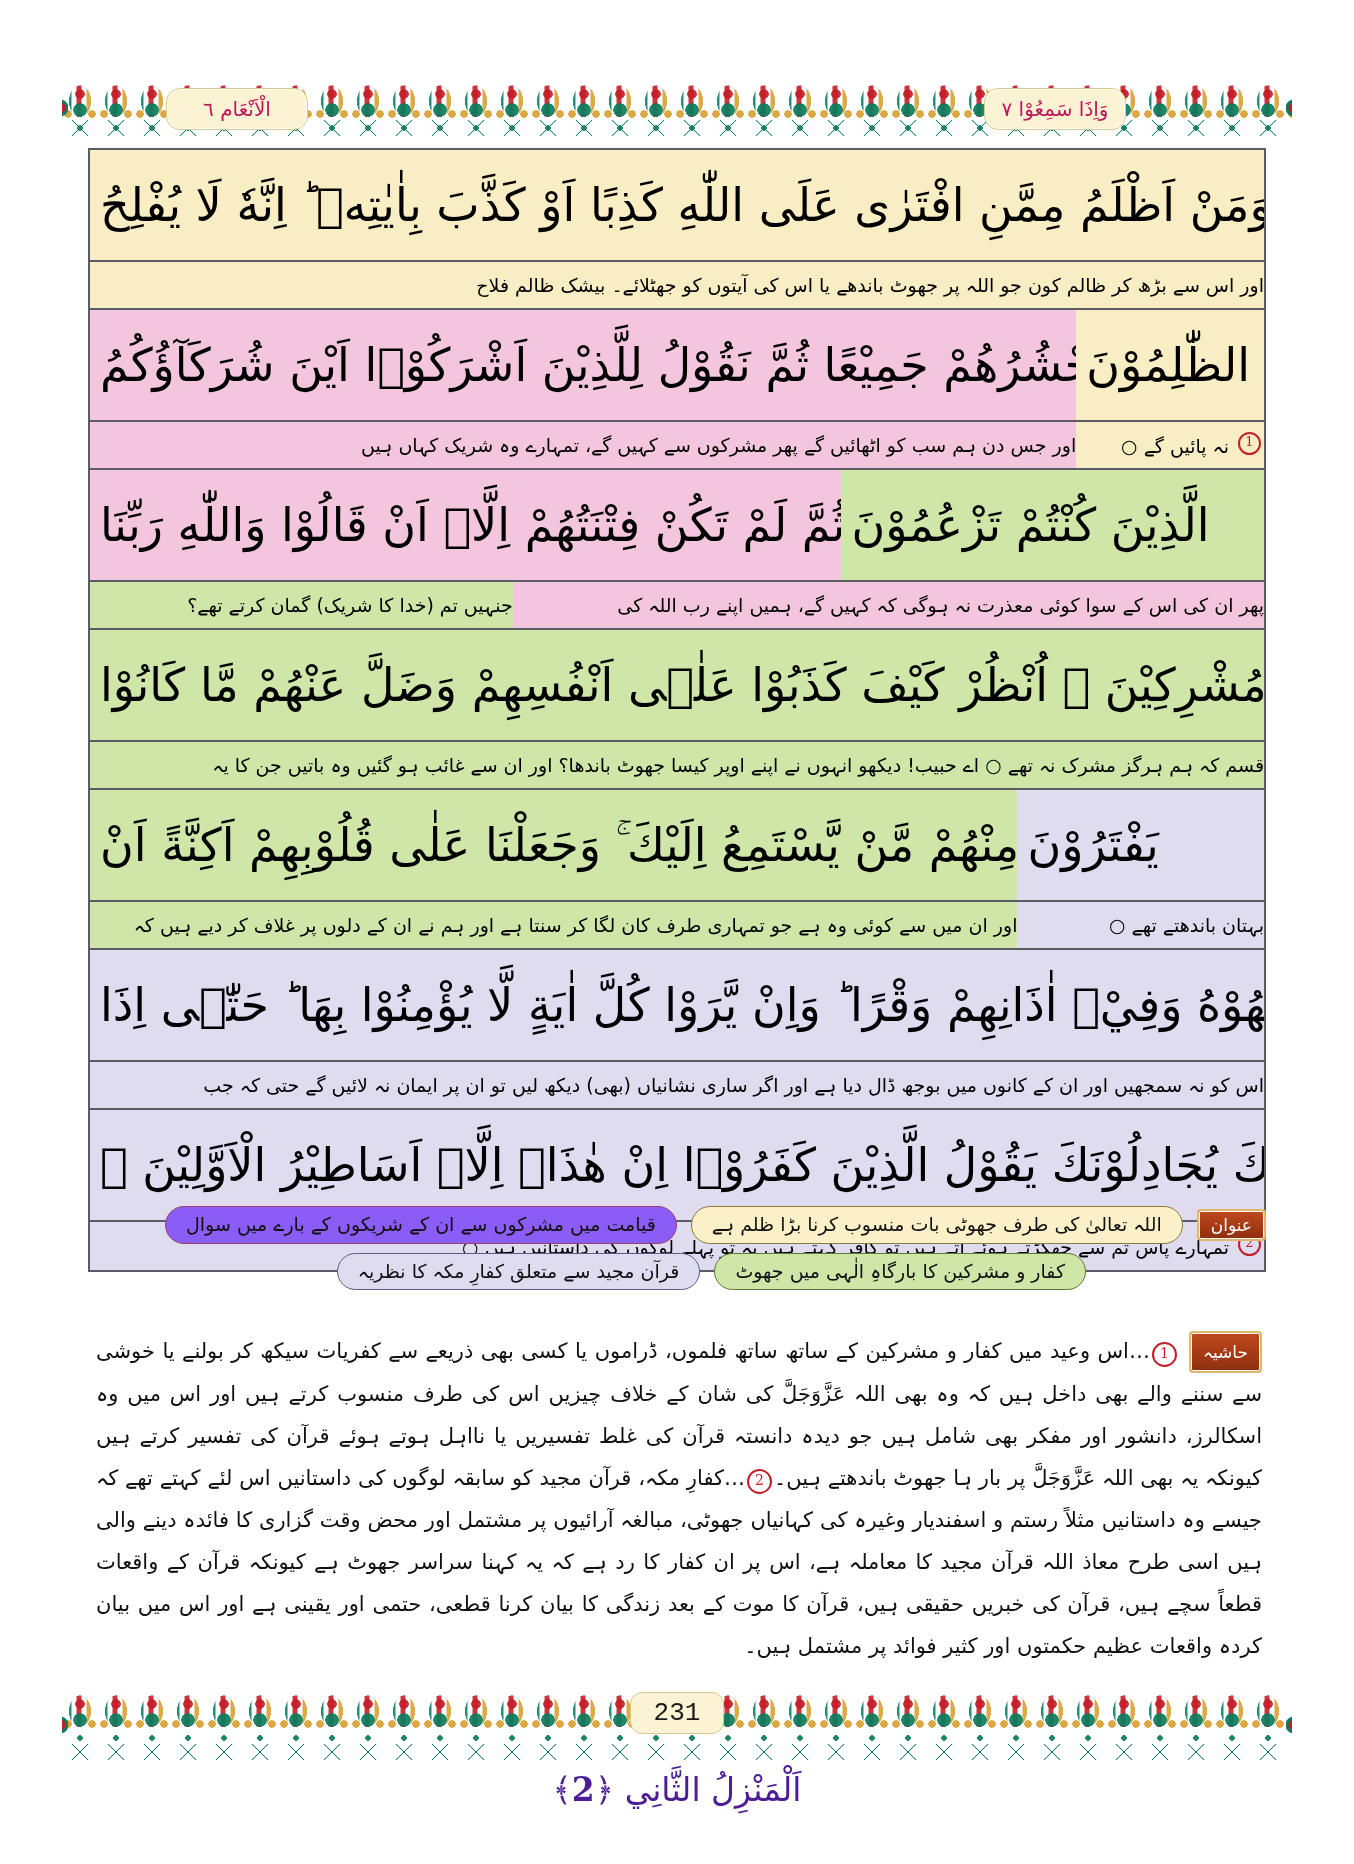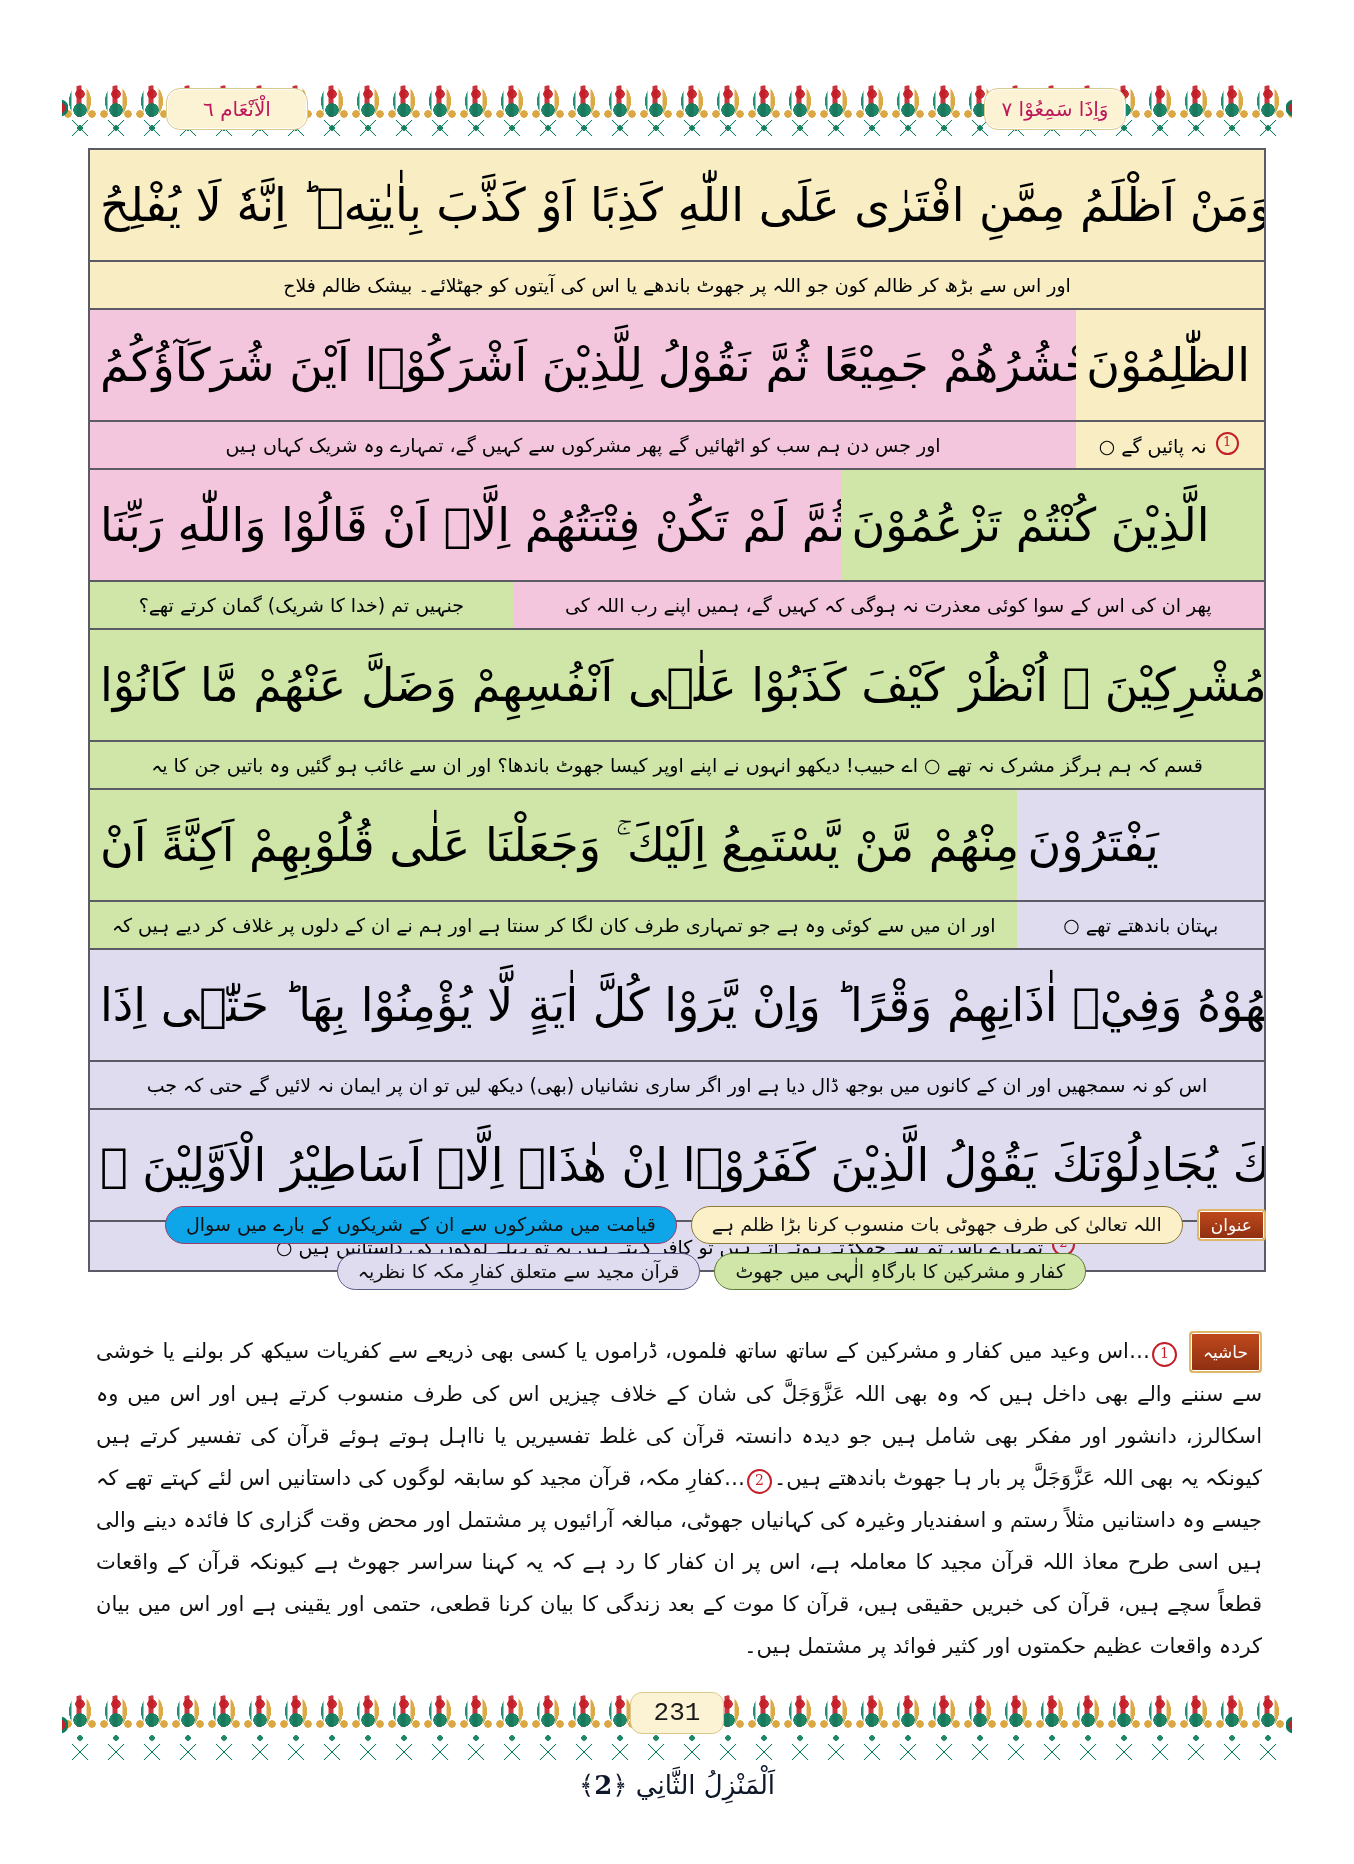--- a/index.html
+++ b/index.html
@@ -139,23 +139,23 @@
     font-family: Liberation Mono, monospace;
     font-size: 26px;
     color: #1a1a1a;
   }
 
   .manzil {
     position: absolute;
     top: 1770px;
     left: 0; right: 0;
     text-align: center;
-    font-size: 26px;
-    direction: rtl;
-    color: #0f172a;
+    font-size: 33px;
+    direction: rtl;
+    color: #4c1d95;
     font-family: "DejaVu Sans", "Liberation Sans", sans-serif;
   }
   .manzil .num {
     font-family: "DejaVu Serif", "Liberation Serif", serif;
     font-weight: bold;
   }
 
   
   .verse-table {
     position: absolute;
@@ -178,22 +178,22 @@
     box-sizing: border-box;
     display: flex;
     align-items: center;
     overflow: hidden;
   }
   .seg.ar {
     justify-content: flex-start;
     padding: 0 10px;
   }
   .seg.ur {
-    justify-content: center;
-    padding: 0 24px;
+    justify-content: flex-end;
+    padding: 0 0;
   }
 
   .arabic {
     direction: rtl;
     unicode-bidi: bidi-override;
     font-family: "DejaVu Sans", "Liberation Sans", sans-serif;
     font-size: 46px;
     line-height: 1.0;
     color: #000;
     white-space: nowrap;
@@ -263,21 +263,21 @@
     border-radius: 22px;
     padding: 5px 20px;
     font-size: 19px;
     white-space: nowrap;
     direction: rtl;
     border: 1.5px solid #555;
     color: #111;
     line-height: 1.35;
   }
   .pill.cream { background: #fbf0c8; border-color: #8a7b3a; }
-  .pill.pink  { background: #0ea5e9; border-color: #9b3f6a; }
+  .pill.pink  { background: #8b5cf6; border-color: #9b3f6a; }
   .pill.green { background: #cfe6a8; border-color: #5b7a32; }
   .pill.lav   { background: #dfdcf0; border-color: #5b5b8a; }
 
   
   .hashiya {
     position: absolute;
     left: 96px;
     width: 1166px;
     direction: rtl;
     text-align: justify;

